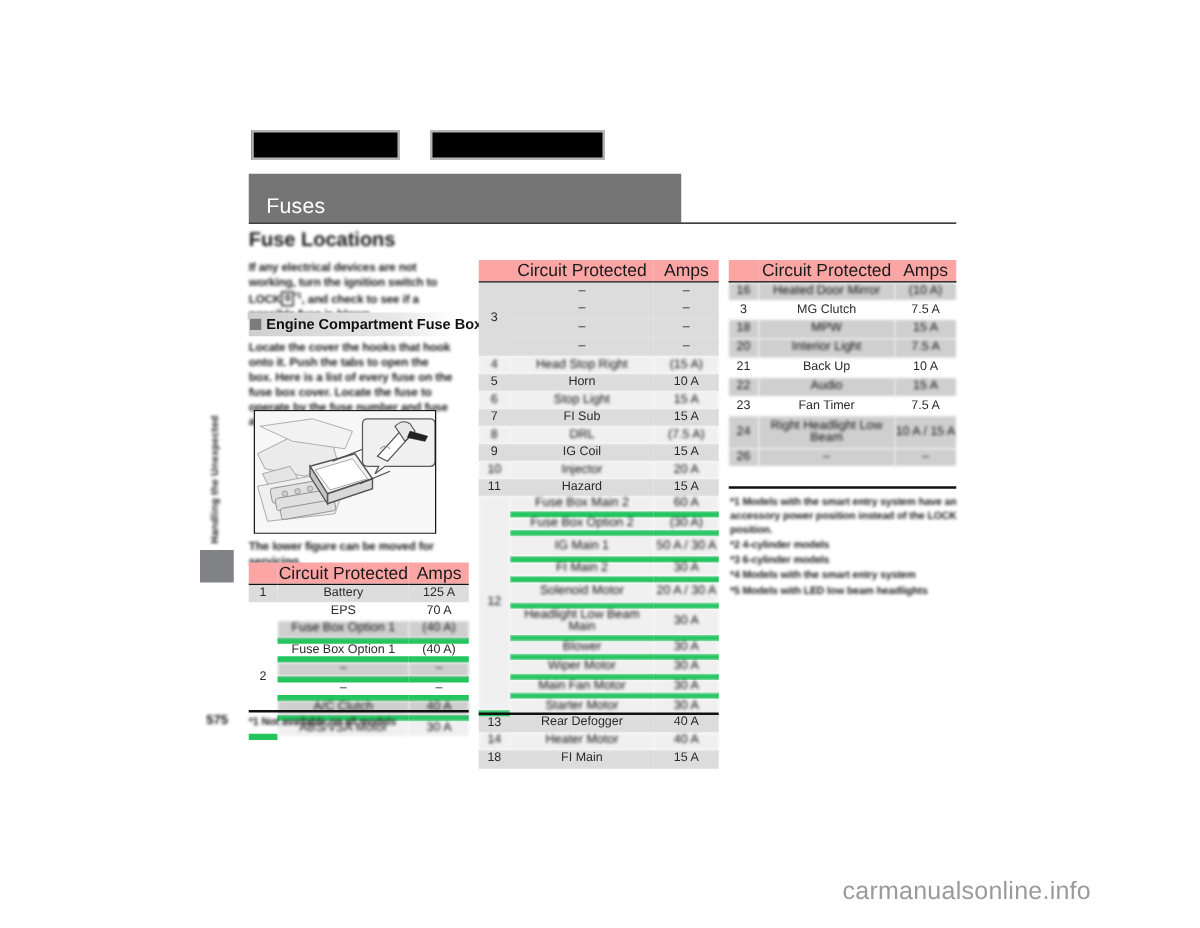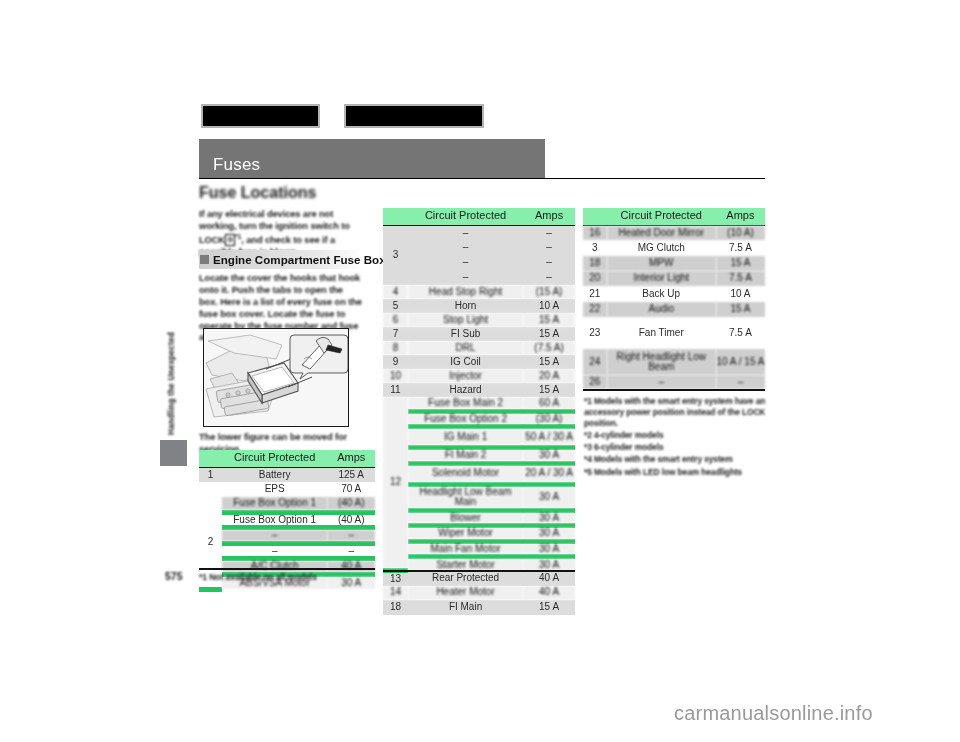--- a/index.html
+++ b/index.html
@@ -112,22 +112,22 @@
     border-collapse: collapse;
     font-size: 10px; color: #2b2b2b;
     table-layout: fixed;
   }
   table.fuse-table td, table.fuse-table th {
     padding: 0; text-align: center; vertical-align: middle;
     font-weight: normal; line-height: 1.05;
   }
   .th-row th {
     border-bottom: 1.6px solid #111;
-    font-size: 11px; color: #1a1a1a; height: 17px;
-    background: #86efac;
+    font-size: 14px; color: #1a1a1a; height: 17px;
+    background: #fca5a5;
   }
   .col-no  { width: 13%; }
   .col-cir { width: 60%; }
   .col-amp { width: 27%; }
 
   .r-shade td { background: #dcdcdc; }
   .r-plain td { background: #ffffff; }
   .row-sep td { border-bottom: 5px solid #22c55e; }
   .tbl-end {
     position: absolute; height: 1.6px; background: #111;
@@ -401,21 +401,21 @@
         <td>Main Fan Motor</td>
         <td>30 A</td>
       </tr>
       <tr class="red red-plain" style="height:14px">
         <td>Starter Motor</td>
         <td>30 A</td>
       </tr>
 
       <tr class="r-shade" style="height:15px">
         <td>13</td>
-        <td>Rear Protected</td>
+        <td>Rear Defogger</td>
         <td>40 A</td>
       </tr>
       <tr class="red red-plain" style="height:14px">
         <td>14</td>
         <td>Heater Motor</td>
         <td>40 A</td>
       </tr>
       <tr class="r-shade" style="height:15px">
         <td>18</td>
         <td>FI Main</td>
@@ -462,21 +462,21 @@
       <tr class="r-plain" style="height:16px">
         <td>21</td>
         <td>Back Up</td>
         <td>10 A</td>
       </tr>
       <tr class="red red-shade" style="height:15px">
         <td>22</td>
         <td>Audio</td>
         <td>15 A</td>
       </tr>
-      <tr class="r-plain" style="height:32px">
+      <tr class="r-plain" style="height:16px">
         <td>23</td>
         <td>Fan Timer</td>
         <td>7.5 A</td>
       </tr>
       <tr class="red red-shade two-line" style="height:26px">
         <td>24</td>
         <td>Right Headlight Low Beam</td>
         <td>10 A / 15 A</td>
       </tr>
       <tr class="red red-shade" style="height:14px">

